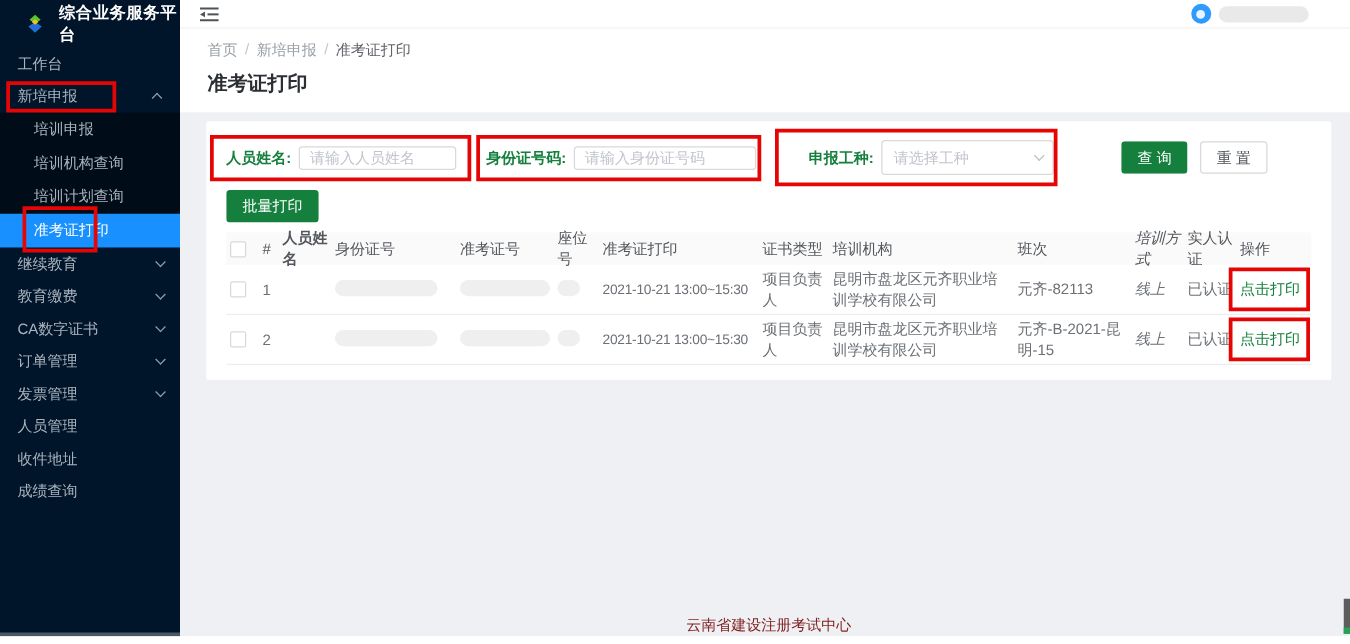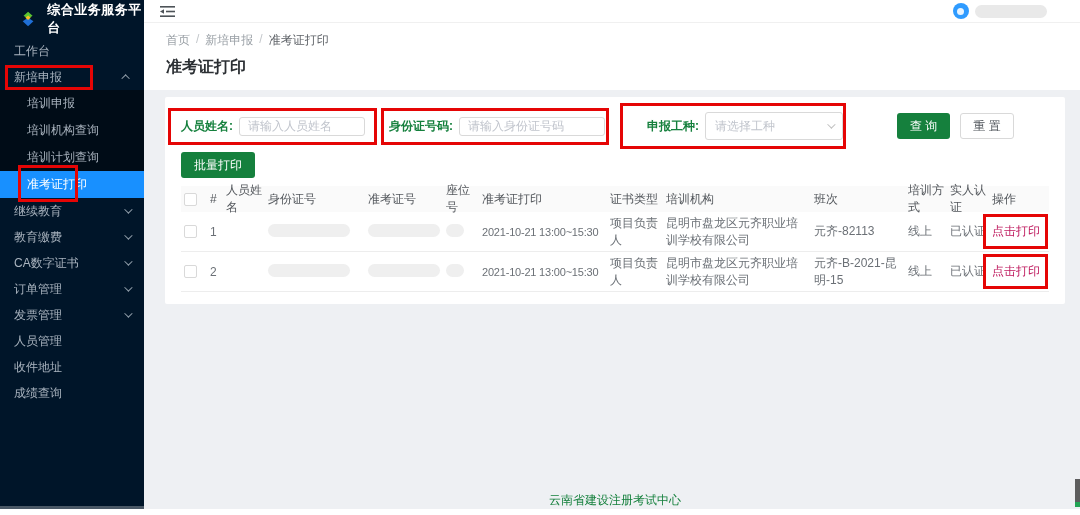--- a/index.html
+++ b/index.html
@@ -74,44 +74,44 @@
   .batch-row { margin-top:12px; }
 
   
   .table { margin-top:8px; font-size:12px; }
   .trow { display:flex; align-items:center; }
   .thead { background:#fafafa; height:26px; color:#53575c; }
   .tbody-row { min-height:40px; color:#6b7076; border-bottom:1px solid #ededed; }
   .cell { padding:0 3px; }
   .c-check { flex:0 0 26px; display:flex; justify-content:flex-start; }
   .c-num { flex:0 0 16px; }
-  .c-name { flex:0 0 42px; }
+  .c-name { flex:0 0 42px;font-weight:bold; }
   .c-id { flex:0 0 100px; }
   .c-ticket { flex:0 0 78px; }
   .c-seat { flex:0 0 36px; }
   .c-time { flex:0 0 128px; font-size:11px; letter-spacing:-.2px; white-space:nowrap; }
   .thead .c-time { font-size:12px; letter-spacing:0; }
   .c-cert { flex:0 0 56px; }
   .c-org { flex:0 0 148px; line-height:1.4; }
   .c-class { flex:0 0 94px; }
-  .c-method { flex:0 0 42px; }
+  .c-method { flex:0 0 42px;font-style:italic; }
   .c-auth { flex:0 0 42px; }
   .c-action { flex:0 0 60px; }
   .checkbox { width:13px; height:13px; border:1px solid #d9d9d9; border-radius:2px; background:#fff; cursor:pointer; }
   .redact { height:13px; border-radius:7px; background:#efefef; }
   .redact.dark { background:#d9d9d9; }
   .r-name { width:38px; }
   .r-id { width:82px; }
   .r-ticket { width:72px; }
   .r-seat { width:18px; }
-  .print-link { color:#be185d; text-decoration:none; cursor:pointer; font-size:12px; white-space:nowrap; }
+  .print-link { color:#15803d; text-decoration:none; cursor:pointer; font-size:12px; white-space:nowrap; }
   .action-wrap { position:relative; display:inline-block; }
 
   .footer { margin-top:188px; text-align:center; font-size:12px; color:#5f93dd; }
-  .footer a { color:#15803d; text-decoration:none; cursor:pointer; }
+  .footer a { color:#7f1d1d; text-decoration:none; cursor:pointer; }
 
   
   .bottom-strip { position:absolute; left:0; bottom:0; width:1080px; height:6px; background:#fff; z-index:8; }
   .v-scroll-thumb { position:absolute; right:0; bottom:8px; width:5px; height:28px; background:#5d5d5d; z-index:9; }
   .v-scroll-thumb::after { content:""; position:absolute; left:0; bottom:0; width:5px; height:5px; background:#23a455; }
 </style>
 </head>
 <body>
 
 <div class="app">

